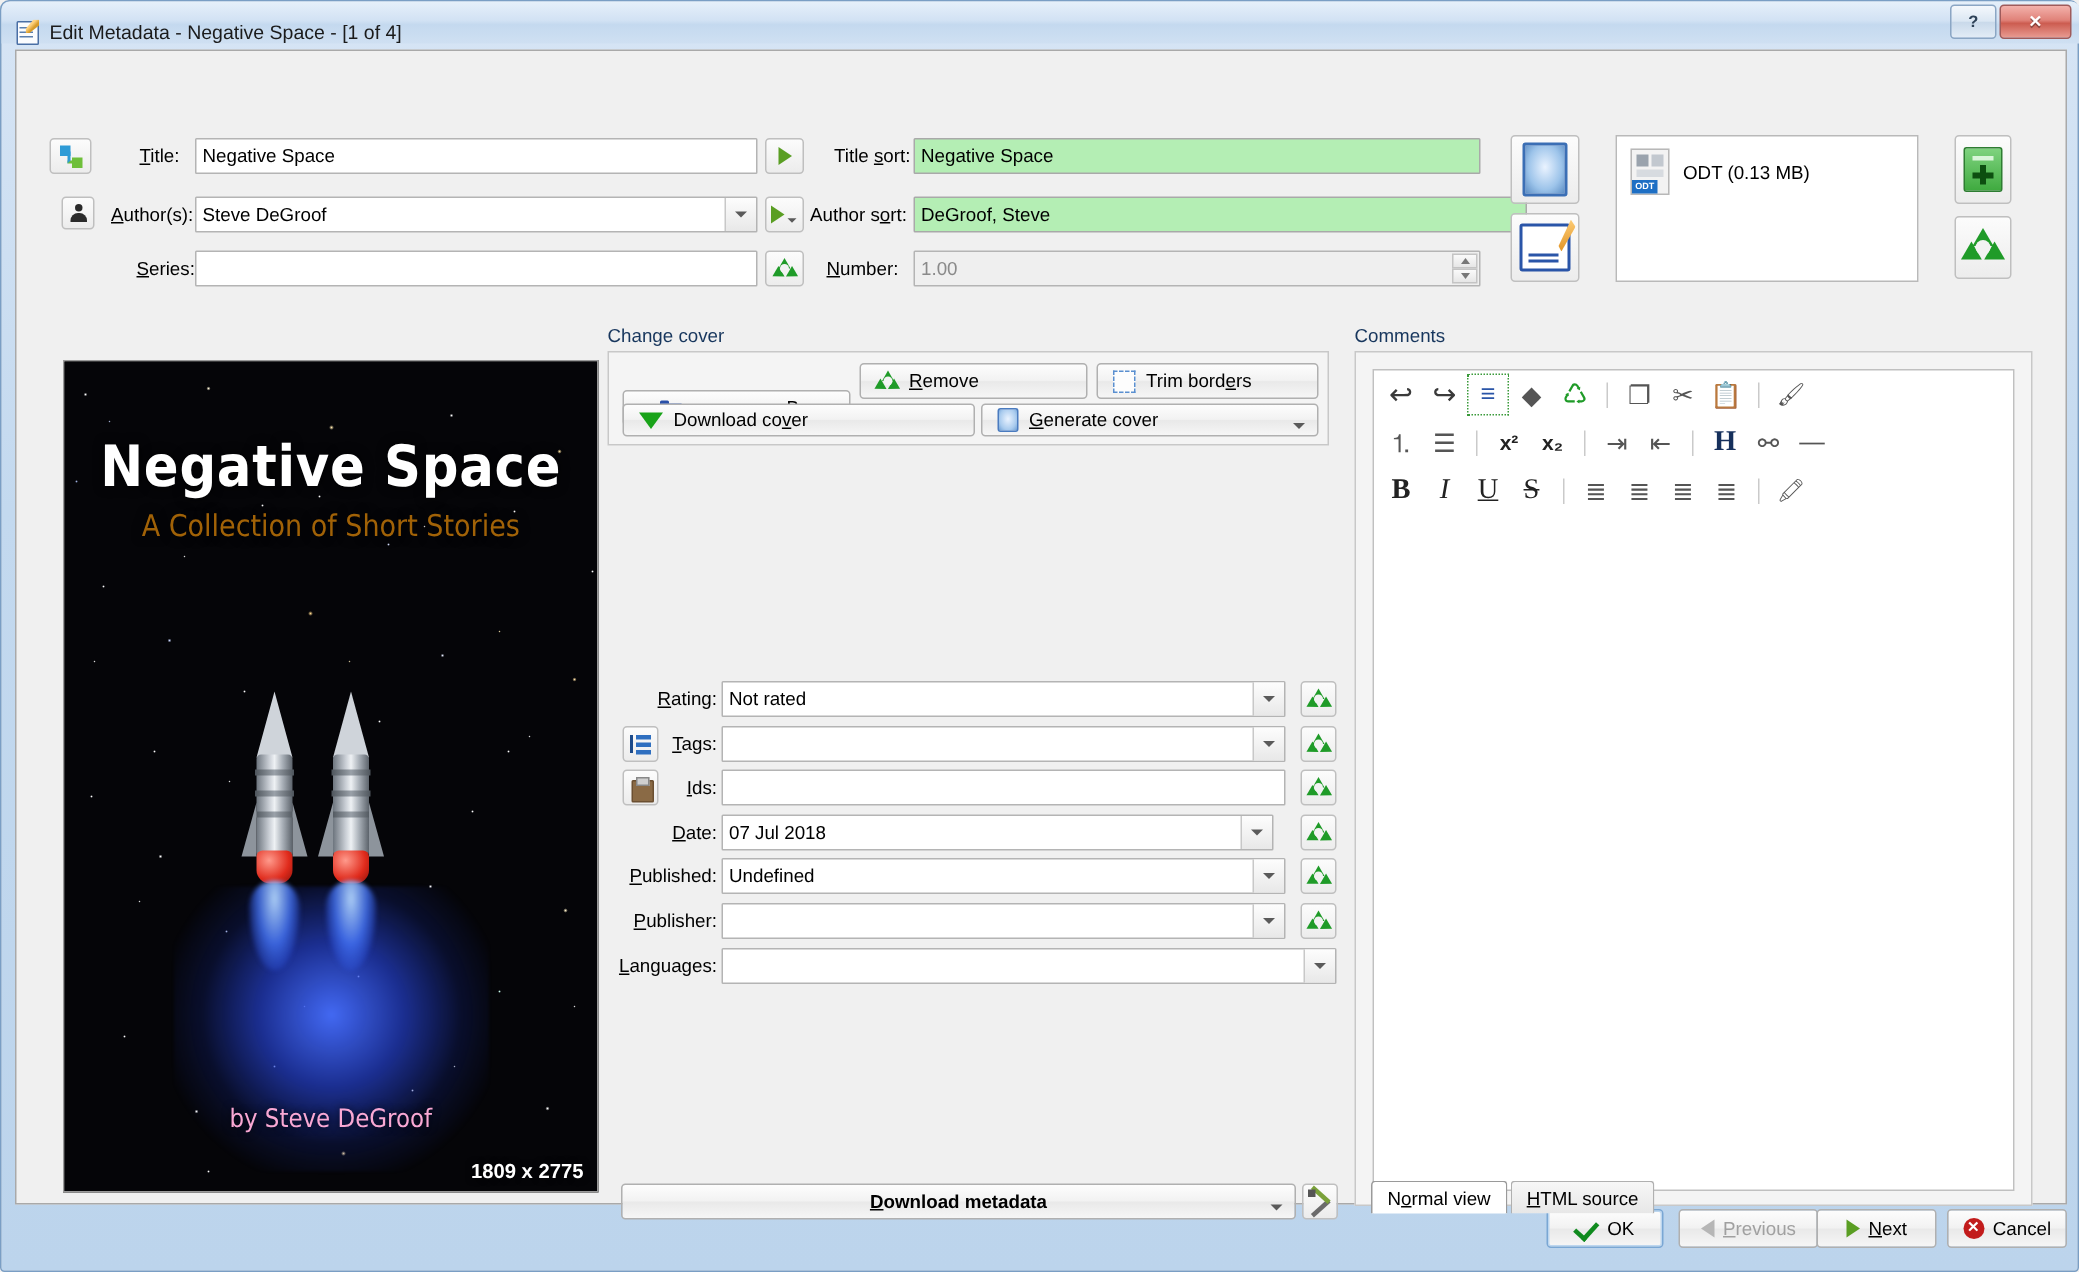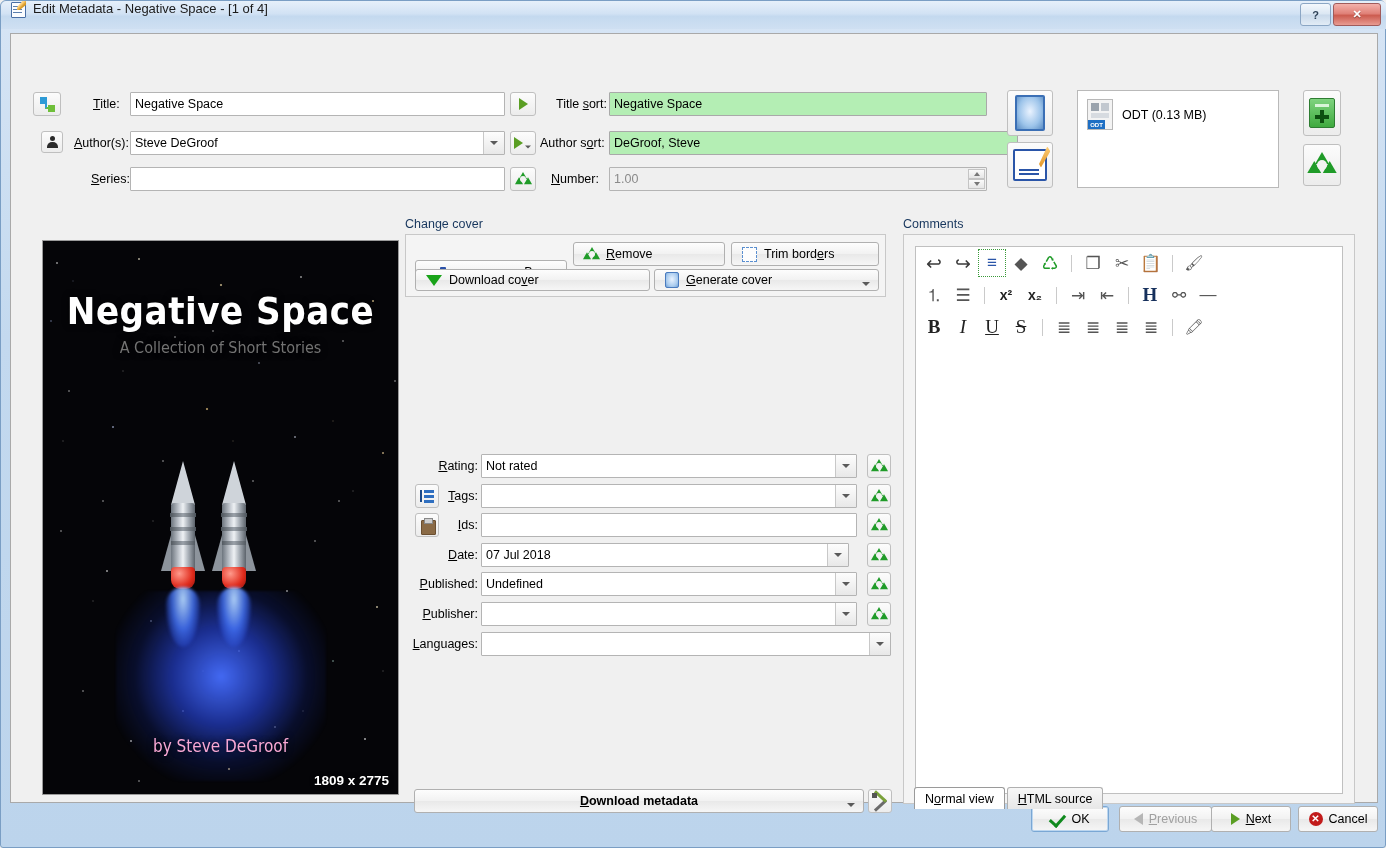--- a/index.html
+++ b/index.html
@@ -15,21 +15,21 @@
     position:absolute;left:0;top:0;width:1386px;height:848px;
     background:linear-gradient(180deg,#d7e5f5 0%,#c3d9ef 40%,#bcd4ec 100%);
     box-sizing:border-box;
     border:1px solid #7a9ec4;
     border-radius:6px 6px 3px 3px;
   }
   .titlebar{
     position:absolute;left:0;top:0;width:1386px;height:28px;
     background:linear-gradient(180deg,#e6f0fa 0%,#d2e2f4 45%,#c4d9ef 55%,#cfe0f2 100%);
     border-radius:6px 6px 0 0;
-    display:flex;align-items:flex-start;
+    display:flex;align-items:flex-end;
   }
   .titlebar .tb-icon{
     width:16px;height:16px;margin-left:9px;margin-right:7px;flex:none;position:relative;
   }
   .tb-icon .sheet{
     position:absolute;left:1px;top:1px;width:13px;height:14px;background:#fbfcfe;
     border:1px solid #4a6fa5;border-radius:1px;
   }
   .tb-icon .ln{position:absolute;left:3px;width:9px;height:1px;background:#5b7fae;}
   .tb-icon .pencil{
@@ -210,21 +210,21 @@
   }
   .cover-title{
     position:absolute;left:0;right:0;top:48px;text-align:center;
     color:#fff;font-size:38px;font-weight:bold;
     font-family:"DejaVu Sans Condensed","Liberation Sans Narrow","Liberation Sans",sans-serif;
     letter-spacing:.5px;
     text-shadow:0 0 7px rgba(0,0,0,.9);
   }
   .cover-sub{
     position:absolute;left:0;right:0;top:97px;text-align:center;
-    color:#737373;font-size:16px;
+    color:#a16207;font-size:20px;
     font-family:"DejaVu Sans Condensed","Liberation Sans Narrow","Liberation Sans",sans-serif;
     text-shadow:0 0 7px rgba(0,0,0,.9);
   }
   .cover-author{
     position:absolute;left:0;right:0;top:495px;text-align:center;
     color:#f9a8d4;font-size:17px;
     font-family:"DejaVu Sans Condensed","Liberation Sans Narrow","Liberation Sans",sans-serif;
     text-shadow:0 0 6px rgba(0,0,0,.9);
   }
   .cover-dims{

